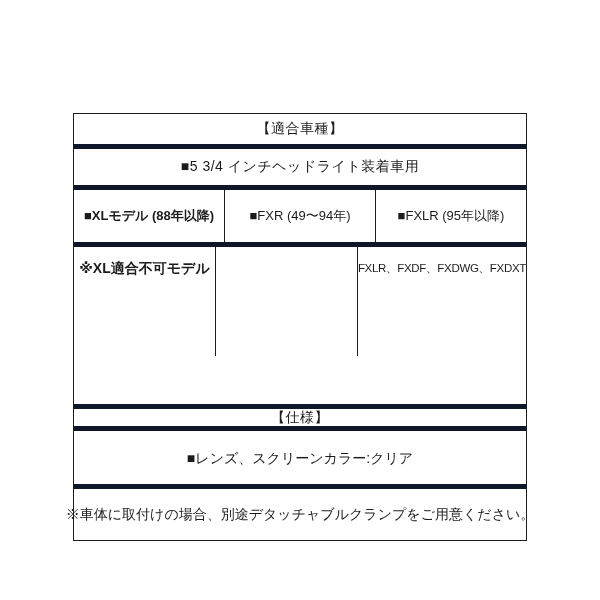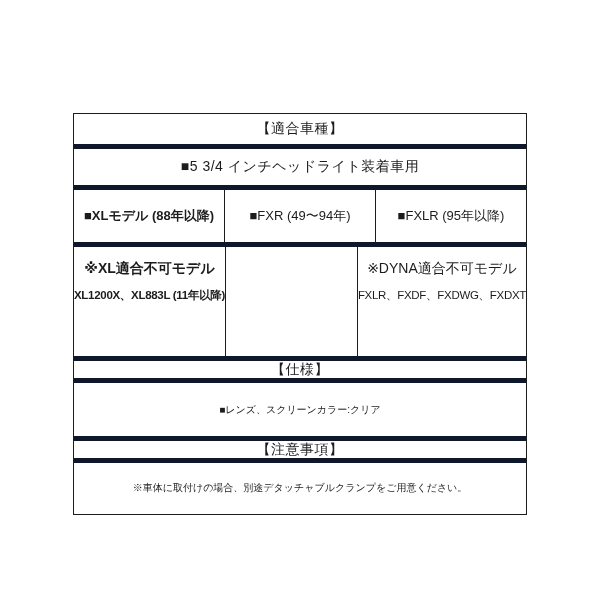--- a/index.html
+++ b/index.html
@@ -8,36 +8,36 @@
   .spec-table {
     position:absolute; left:73px; top:113px; width:454px;
     border:1px solid #1c1c1c; background:#ffffff;
   }
   .row {
     display:flex; align-items:center; justify-content:center;
     text-align:center; border-top:5px solid #0f172a;
   }
   .row.first { border-top:none;font-family:Liberation Mono, monospace; }
   .h30 { height:30px; } .h41 { height:41px; } .h57 { height:57px; }
-  .h114 { height:114px; } .h22 { height:22px; } .h58 { height:58px; }
+  .h114 { height:114px; } .h22 { height:22px;margin-top:48px; } .h58 { height:58px; }
   .h56 { height:56px;font-family:Liberation Mono, monospace; }
   .section-title { font-size:14px; letter-spacing:0.5px; }
   .subtitle { font-size:14px; letter-spacing:0.5px; }
   .cols { display:flex; align-items:stretch; justify-content:stretch; padding:0; }
   .cell {
     flex:1 1 0; border-left:1px solid #1c1c1c;
     display:flex; align-items:center; justify-content:center;
     flex-direction:column; text-align:center;
   }
   .cell.first { border-left:none;font-weight:bold; }
   .col-header { font-size:13px; }
   .cell.detail { justify-content:flex-start; padding-top:8px; }
   .detail-line { line-height:27px; font-size:14px; white-space:nowrap; }
   .model-line { font-size:11.5px; letter-spacing:-0.3px; }
-  .multi-line .line { line-height:28px; font-size:10px; white-space:nowrap; }
+  .multi-line .line { line-height:28px; font-size:14px; white-space:nowrap; }
   .stack { display:flex; flex-direction:column; justify-content:center; }
 </style>
 </head>
 <body>
 
 <div class="spec-table">
 
   <div class="row first h30">
     <span class="section-title">【適合車種】</span>
   </div>
@@ -54,42 +54,37 @@
       <span class="col-header">■FXR (49〜94年)</span>
     </div>
     <div class="cell">
       <span class="col-header">■FXLR (95年以降)</span>
     </div>
   </div>
 
   <div class="row h114 cols">
     <div class="cell first detail">
       <div class="detail-line">※XL適合不可モデル</div>
-      <div class="detail-line model-line">XL1200X、XL883L (11年以降)</div>
     </div>
     <div class="cell detail"></div>
     <div class="cell detail">
-      <div class="detail-line">※DYNA適合不可モデル</div>
       <div class="detail-line model-line">FXLR、FXDF、FXDWG、FXDXT</div>
     </div>
   </div>
 
   <div class="row h22">
     <span class="section-title">【仕様】</span>
   </div>
 
   <div class="row h58">
     <div class="stack multi-line">
       <div class="line">■レンズ、スクリーンカラー:クリア</div>
     </div>
   </div>
 
-  <div class="row h22">
-    <span class="section-title">【注意事項】</span>
-  </div>
 
   <div class="row h56">
     <div class="stack multi-line">
       <div class="line">※車体に取付けの場合、別途デタッチャブルクランプをご用意ください。</div>
     </div>
   </div>
 
 </div>
 
 </body></html>

